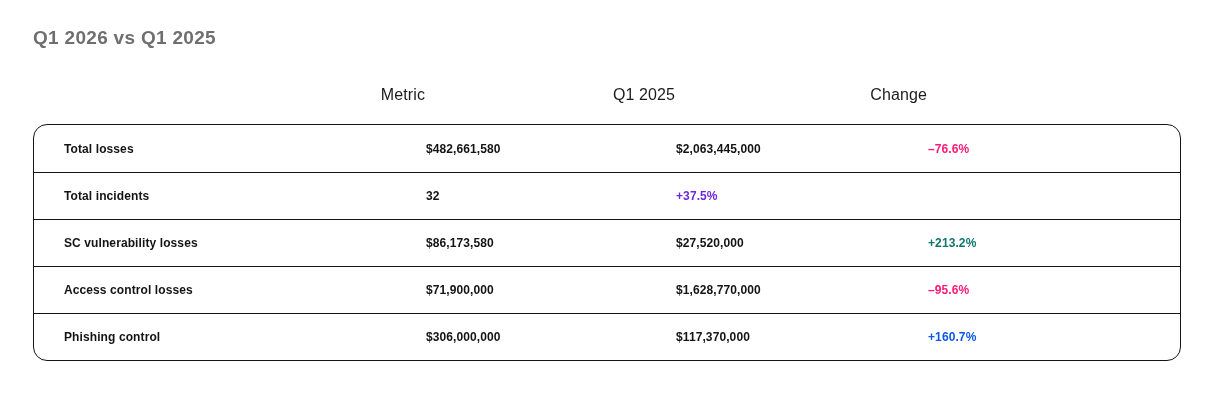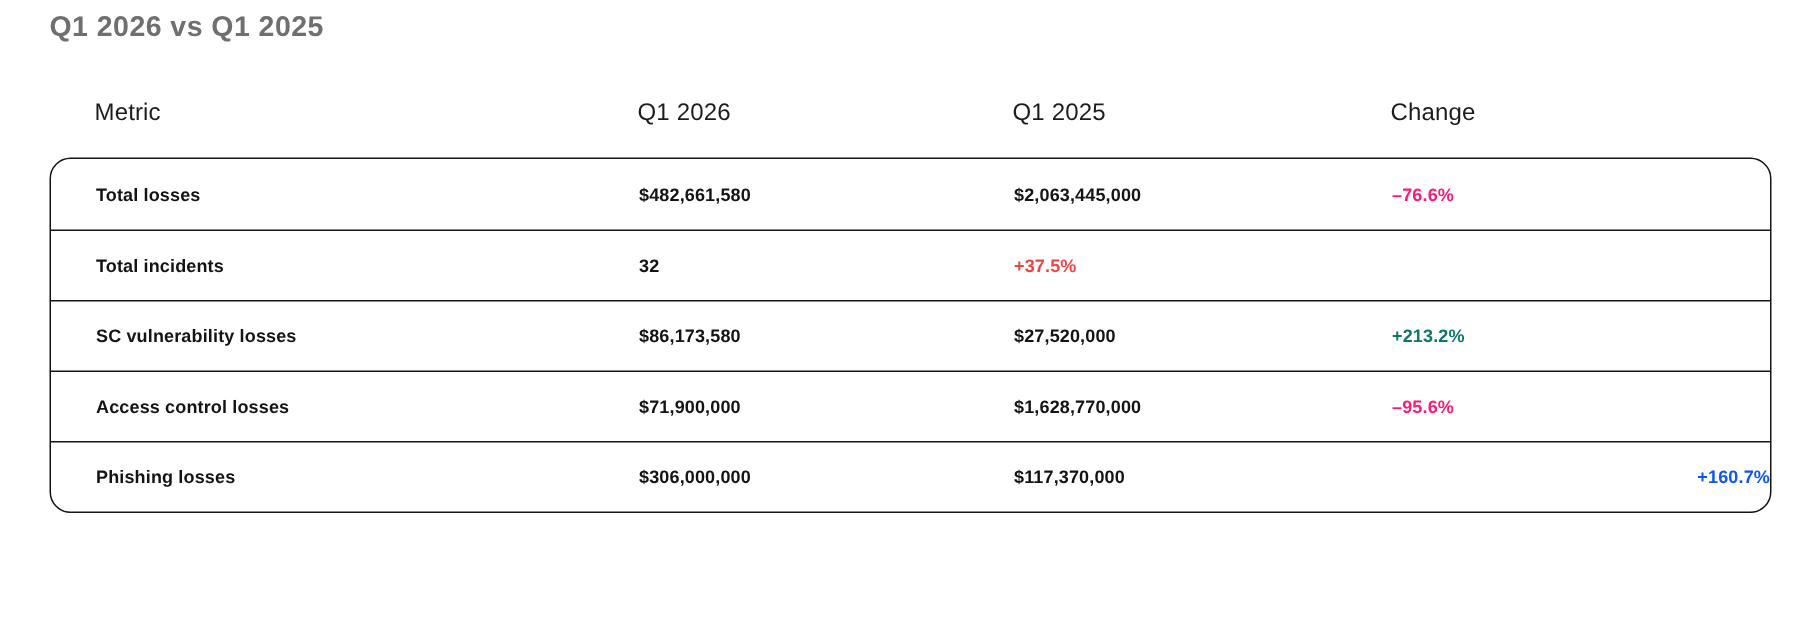--- a/index.html
+++ b/index.html
@@ -6,21 +6,21 @@
   html, body {
     margin: 0;
     padding: 0;
     background: #ffffff;
     width: 1213px;
     height: 413px;
     font-family: "Liberation Sans", sans-serif;
     -webkit-font-smoothing: antialiased;
   }
   .page {
-    padding: 9px 32px 0 33px;
+    padding: 28px 32px 0 33px;
   }
   .title {
     margin: 0;
     font-size: 19px;
     line-height: 20px;
     font-weight: 600;
     color: #6f6f6f;
     letter-spacing: 0.3px;
   }
   .grid {
@@ -29,20 +29,21 @@
     align-items: center;
     padding-left: 30px;
   }
   .header-row {
     margin-top: 39px;
     height: 16px;
     font-size: 16px;
     font-weight: 400;
     color: #1c1c1e;
     letter-spacing: 0.1px;
+    text-align: right;
   }
   .table-box {
     margin-top: 21px;
     border: 1.4px solid #141414;
     border-radius: 14px;
     background: #ffffff;
     overflow: hidden;
   }
   .body-row {
     height: 47.1px;
@@ -61,56 +62,55 @@
 </style>
 </head>
 <body>
 
 <div class="page">
 
   <h1 class="title">Q1 2026 vs Q1 2025</h1>
 
   <div class="grid header-row">
     <div class="cell">Metric</div>
-    <div class="cell">Q1 2026</div>
     <div class="cell">Q1 2025</div>
     <div class="cell">Change</div>
   </div>
 
   <div class="table-box">
 
     <div class="grid body-row">
       <div class="cell">Total losses</div>
       <div class="cell">$482,661,580</div>
       <div class="cell">$2,063,445,000</div>
       <div class="cell" style="color: rgb(250, 26, 120);">–76.6%</div>
     </div>
 
     <div class="grid body-row">
       <div class="cell">Total incidents</div>
       <div class="cell">32</div>
-      <div class="cell" style="color: #ef4444;">+37.5%</div>
+      <div class="cell" style="color: #6d28d9;">+37.5%</div>
     </div>
 
     <div class="grid body-row">
       <div class="cell">SC vulnerability losses</div>
       <div class="cell">$86,173,580</div>
       <div class="cell">$27,520,000</div>
       <div class="cell" style="color: #0f766e;">+213.2%</div>
     </div>
 
     <div class="grid body-row">
       <div class="cell">Access control losses</div>
       <div class="cell">$71,900,000</div>
       <div class="cell">$1,628,770,000</div>
       <div class="cell" style="color: rgb(250, 26, 120);">–95.6%</div>
     </div>
 
     <div class="grid body-row">
-      <div class="cell">Phishing losses</div>
+      <div class="cell">Phishing control</div>
       <div class="cell">$306,000,000</div>
       <div class="cell">$117,370,000</div>
-      <div class="cell" style="color: rgb(15, 87, 235); text-align: right;">+160.7%</div>
+      <div class="cell" style="color: rgb(15, 87, 235);">+160.7%</div>
     </div>
 
 
   </div>
 </div>
 
 </body></html>

